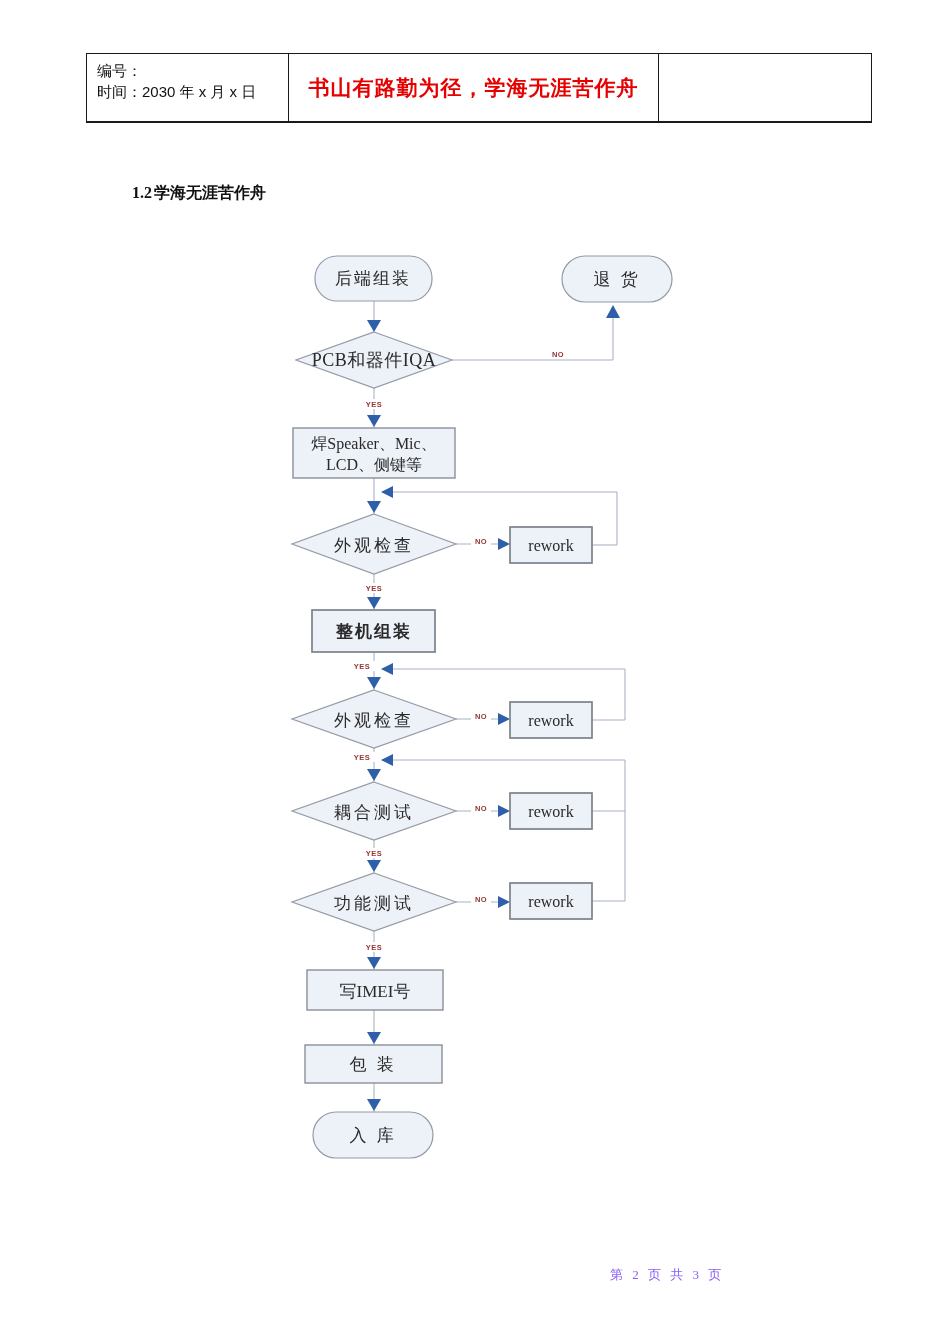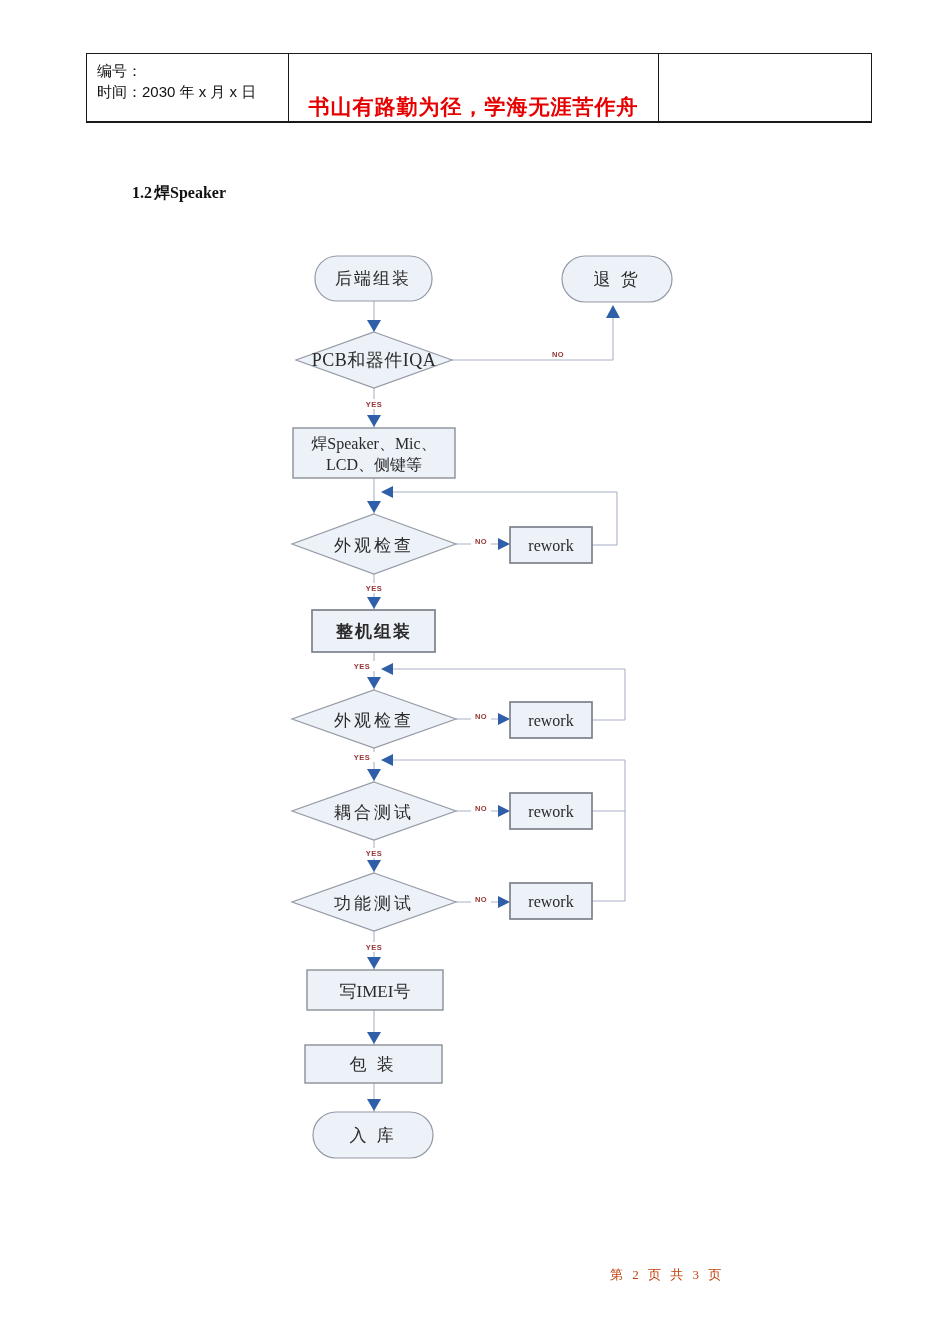--- a/index.html
+++ b/index.html
@@ -6,32 +6,32 @@
   .page { position:relative; width:950px; height:1344px; background:#ffffff; overflow:hidden;
           font-family:"Liberation Sans", sans-serif; }
 
   
   .hdr { position:absolute; left:86px; top:53px; width:786px; height:70px; display:flex;
          box-sizing:border-box; border-top:1px solid #1a1a1a; border-bottom:2px solid #1a1a1a;
          border-left:1px solid #1a1a1a; border-right:1px solid #1a1a1a; background:#fff; }
   .hc  { box-sizing:border-box; height:100%; }
   .c1  { width:201px; padding:6px 0 0 10px; font-size:15px; line-height:21px; color:#111; }
   .c2  { width:371px; border-left:1px solid #1a1a1a; border-right:1px solid #1a1a1a;
-         display:flex; align-items:flex-end; justify-content:center; color:#e60000; font-weight:bold;
+         display:flex; align-items:center; justify-content:center; color:#e60000; font-weight:bold;
          font-size:21px; font-family:"Liberation Serif", serif; letter-spacing:1px; white-space:nowrap; }
   .c3  { flex:1; display:flex; align-items:center; padding-left:12px; font-size:13.5px; color:#111; }
 
   
   .heading { position:absolute; left:132px; top:183px; font-family:"Liberation Serif", serif;
              font-weight:bold; font-size:16px; color:#111; }
   .hnum { margin-right:2px; }
 
   
   .footer { position:absolute; left:610px; top:1266px; font-size:13px; letter-spacing:3px;
-            color:#c2410c; font-family:"Liberation Serif", serif; }
+            color:#8b5cf6; font-family:"Liberation Serif", serif; }
 
   
   svg.flow { position:absolute; left:0; top:0; }
   .cline { stroke:#a9b2c6; stroke-width:1.1; fill:none; }
   .arr   { fill:#2e5fa8; stroke:none; }
   .shape { fill:#edf1f8; stroke:#949aa6; stroke-width:1.2; }
   .sbox  { fill:#edf1f8; stroke:#7c818b; stroke-width:1.7; }
   .lbox  { fill:#edf1f8; stroke:#8a8f99; stroke-width:1.4; }
   .ntxt  { font-family:"Liberation Serif", serif; font-size:17px; fill:#2a2a2a; text-anchor:middle; }
   .ls2 { letter-spacing:2px; } .ls3 { letter-spacing:3px; }
@@ -51,21 +51,21 @@
     <div class="hc c1">
       <div>编号：</div>
       <div>时间：2030 年 x 月 x 日</div>
     </div>
     <div class="hc c2">
       <span>书山有路勤为径，学海无涯苦作舟</span>
     </div>
   </div>
 
   <div class="heading">
-    <span class="hnum">1.2</span><span>焊Speaker</span>
+    <span class="hnum">1.2</span><span>学海无涯苦作舟</span>
   </div>
 
   <svg class="flow" width="950" height="1344" viewBox="0 0 950 1344">
 
     <g>
       <line class="cline" x1="374" y1="301" x2="374" y2="332"></line>
       <line class="cline" x1="452" y1="360" x2="613" y2="360"></line>
       <line class="cline" x1="613" y1="360" x2="613" y2="318"></line>
       <line class="cline" x1="374" y1="388" x2="374" y2="428"></line>
       <line class="cline" x1="374" y1="478" x2="374" y2="514"></line>

